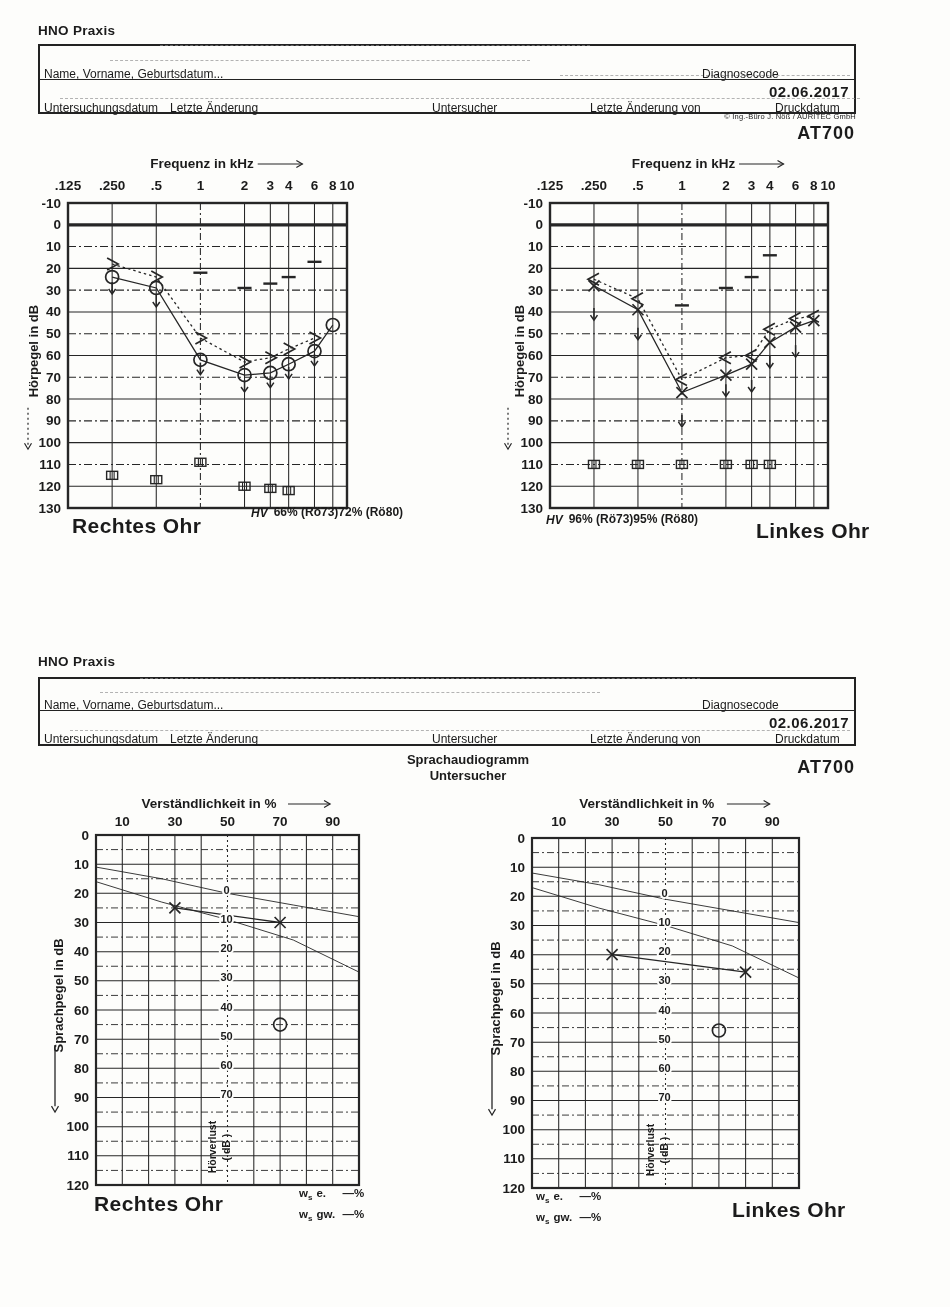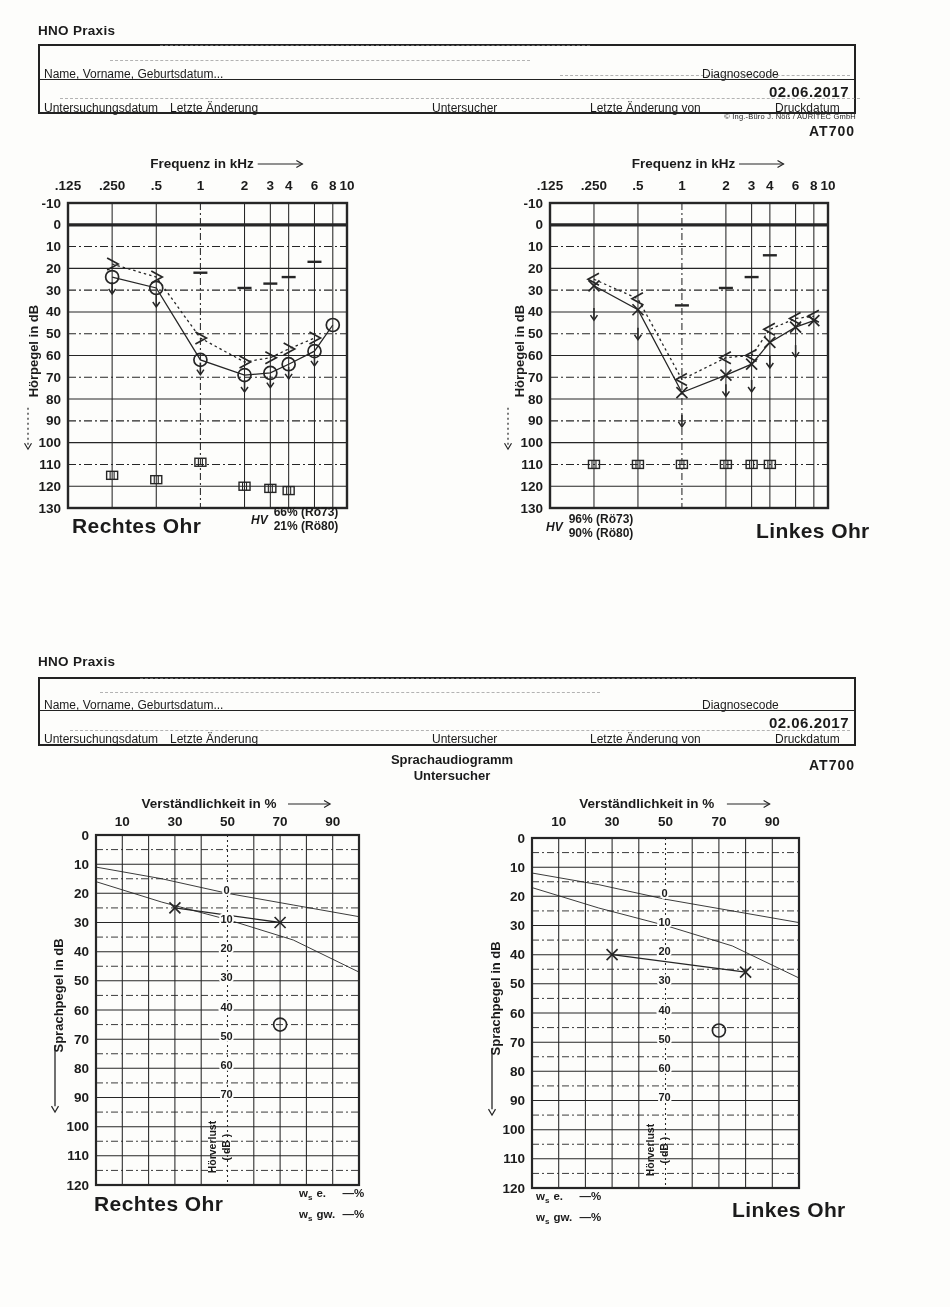--- a/index.html
+++ b/index.html
@@ -5,26 +5,26 @@
   html,body{margin:0;padding:0;background:#e9e9e7;}
   .page{position:relative;width:950px;height:1307px;margin:0 auto;background:#fdfdfb;
         font-family:"Liberation Sans",sans-serif;color:#1b1b1b;overflow:hidden;}
   .abs{position:absolute;text-align:center;}
   .clinic{font-size:13.5px;font-weight:600;letter-spacing:.3px;}
   .hbox{position:absolute;left:38px;width:818px;border:2px solid #222;box-sizing:border-box;background:transparent;}
   .hdiv{position:absolute;left:0;right:0;border-top:1.4px solid #222;}
   .flabel{position:absolute;font-size:12px;white-space:nowrap;}
   .dateval{position:absolute;right:5px;font-size:15px;font-weight:700;letter-spacing:.5px;}
   .copyright{position:absolute;font-size:7.5px;letter-spacing:.2px;}
-  .device{position:absolute;font-size:14px;font-weight:600;letter-spacing:1px;margin-left:20px;}
+  .device{position:absolute;font-size:18px;font-weight:600;letter-spacing:1px;margin-left:20px;}
   .subtitle{position:absolute;text-align:center;font-size:13px;line-height:16px;font-weight:600;}
   .ear{position:absolute;font-size:21px;font-weight:700;letter-spacing:.4px;}
   .hv-block{position:absolute;display:flex;gap:6px;font-size:12px;font-weight:700;}
   .hv-tag{align-self:center;font-style:italic;}
-  .hv-lines{display:flex;flex-direction:column;line-height:13.5px;}
+  .hv-lines{display:flex;line-height:13.5px;}
   .ws-block{position:absolute;}
   .ws-row{display:flex;font-size:11.5px;font-weight:700;line-height:17px;}
   .ws-row sub{font-size:8px;}
   .ws-k{width:26px;margin-left:4px;}
   .art{position:absolute;border-top:1px dashed #8d8d8d;opacity:.65;}
   svg{position:absolute;overflow:visible;}
   svg text{font-family:"Liberation Sans",sans-serif;}
 </style>
 </head>
 <body>
@@ -292,48 +292,48 @@
         <line x1="289.86963140629734" y1="312.42857142857144" x2="289.86963140629734" y2="320.42857142857144" stroke="#262626" stroke-width="1.1"></line>
         <line x1="293.86963140629734" y1="312.42857142857144" x2="293.86963140629734" y2="320.42857142857144" stroke="#262626" stroke-width="1.1"></line>
       </g>
     </svg>
 
   <div class="ear" style="left:72px;top:514px">Rechtes Ohr</div>
   <div class="hv-block" style="left:251px;top:506px">
     <span class="hv-tag">HV</span>
     <span class="hv-lines">
       <span>66% (Rö73)</span>
-      <span>21% (Rö80)</span>
+      <span>72% (Rö80)</span>
     </span>
   </div>
   <div class="hv-block" style="left:546px;top:513px">
     <span class="hv-tag">HV</span>
     <span class="hv-lines">
       <span>96% (Rö73)</span>
-      <span>90% (Rö80)</span>
+      <span>95% (Rö80)</span>
     </span>
   </div>
   <div class="ear" style="left:756px;top:519px">Linkes Ohr</div>
 
   <div class="abs clinic" style="left:38px;top:654px">HNO Praxis</div>
   <div class="hbox" style="top:677px;height:69px">
     <div class="art" style="left:100px;top:-1px;width:560px"></div>
     <div class="art" style="left:60px;top:13px;width:500px"></div>
     <div class="art" style="left:30px;top:51px;width:780px"></div>
     <span class="flabel" style="left:4px;top:19px">Name, Vorname, Geburtsdatum...</span>
     <span class="flabel" style="left:662px;top:19px">Diagnosecode</span>
     <div class="hdiv" style="top:31px"></div>
     <div class="dateval" style="top:35px">02.06.2017</div>
     <span class="flabel" style="left:4px;top:53px">Untersuchungsdatum</span>
     <span class="flabel" style="left:130px;top:53px">Letzte Änderung</span>
     <span class="flabel" style="left:392px;top:53px">Untersucher</span>
     <span class="flabel" style="left:550px;top:53px">Letzte Änderung von</span>
     <span class="flabel" style="left:735px;top:53px">Druckdatum</span>
   </div>
-  <div class="subtitle" style="left:352px;top:752px;width:200px">
+  <div class="subtitle" style="left:368px;top:752px;width:200px">
     <div>Sprachaudiogramm</div>
     <div>Untersucher</div>
   </div>
   <div class="device" style="right:95px;top:757px">AT700</div>
 
   <svg id="svg-sp-r" style="left:0;top:788px" width="440" height="418">
       <g>
         <text x="209.09" y="20" font-size="13.5" text-anchor="middle" font-weight="700" fill="#1b1b1b">Verständlichkeit in %</text>
         <line x1="287.99" y1="16" x2="330.07" y2="16" stroke="#262626" stroke-width="1.2"></line>
         <polyline points="324.07,12.5 330.07,16 324.07,19.5" fill="none" stroke="#262626" stroke-width="1.2"></polyline>

